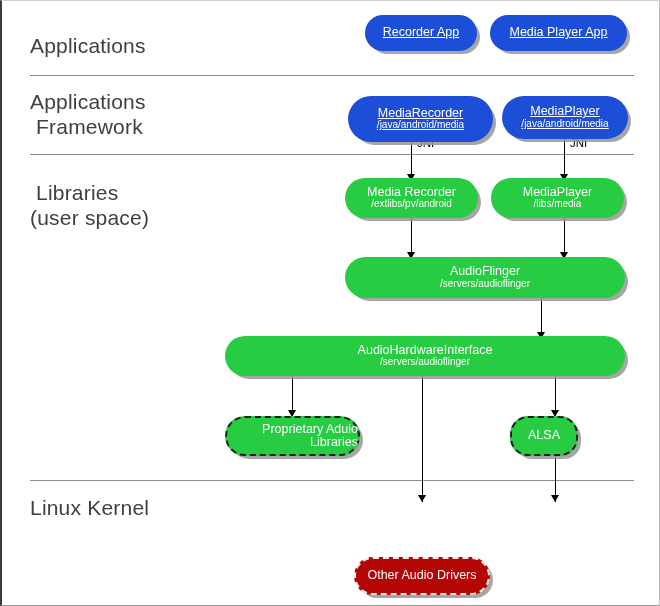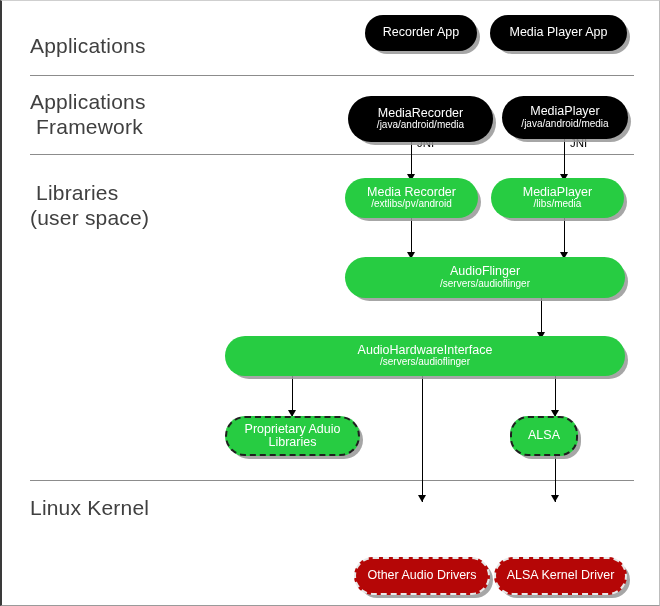--- a/index.html
+++ b/index.html
@@ -57,21 +57,21 @@
   }
   .node .title {
     font-size: 12.5px;
     white-space: nowrap;
   }
   .node .sub {
     font-size: 10px;
     white-space: nowrap;
     margin-top: 0;
   }
-  .node.blue  { background: #000000; }
+  .node.blue  { background: #1d4ed8; text-decoration: underline; }
   .node.green { background: #27cc42; }
   .node.red   { background: #b50606; }
 
   .node.dashed-dark  { border: 2px dashed #1f1f1f; }
   .node.dashed-light { border: 2px dashed #e8e8e8; }
 
   
   .vline {
     position: absolute;
     width: 0;
@@ -168,32 +168,29 @@
   <div class="node green" style="left:343px; top:256px; width:280px; height:41px;">
     <span class="title">AudioFlinger</span>
     <span class="sub">/servers/audioflinger</span>
   </div>
 
   <div class="node green" style="left:223px; top:335px; width:400px; height:40px;align-items:center;">
     <span class="title">AudioHardwareInterface</span>
     <span class="sub">/servers/audioflinger</span>
   </div>
 
-  <div class="node green dashed-dark" style="left:223px; top:415px; width:135px; height:40px; border-radius:22px;">
+  <div class="node green dashed-dark" style="left:223px; top:415px; width:135px; height:40px; border-radius:22px;align-items:flex-end;">
     <span class="title">Proprietary Aduio</span>
     <span class="title">Libraries</span>
   </div>
 
   <div class="node green dashed-dark" style="left:508px; top:415px; width:68px; height:40px; border-radius:18px;">
     <span class="title">ALSA</span>
   </div>
 
 
 
   <div class="node red dashed-light" style="left:352px; top:556px; width:136px; height:38px;">
     <span class="title">Other Audio Drivers</span>
   </div>
 
-  <div class="node red dashed-light" style="left:492px; top:556px; width:133px; height:38px;">
-    <span class="title">ALSA Kernel Driver</span>
-  </div>
 
 </div>
 
 </body></html>

